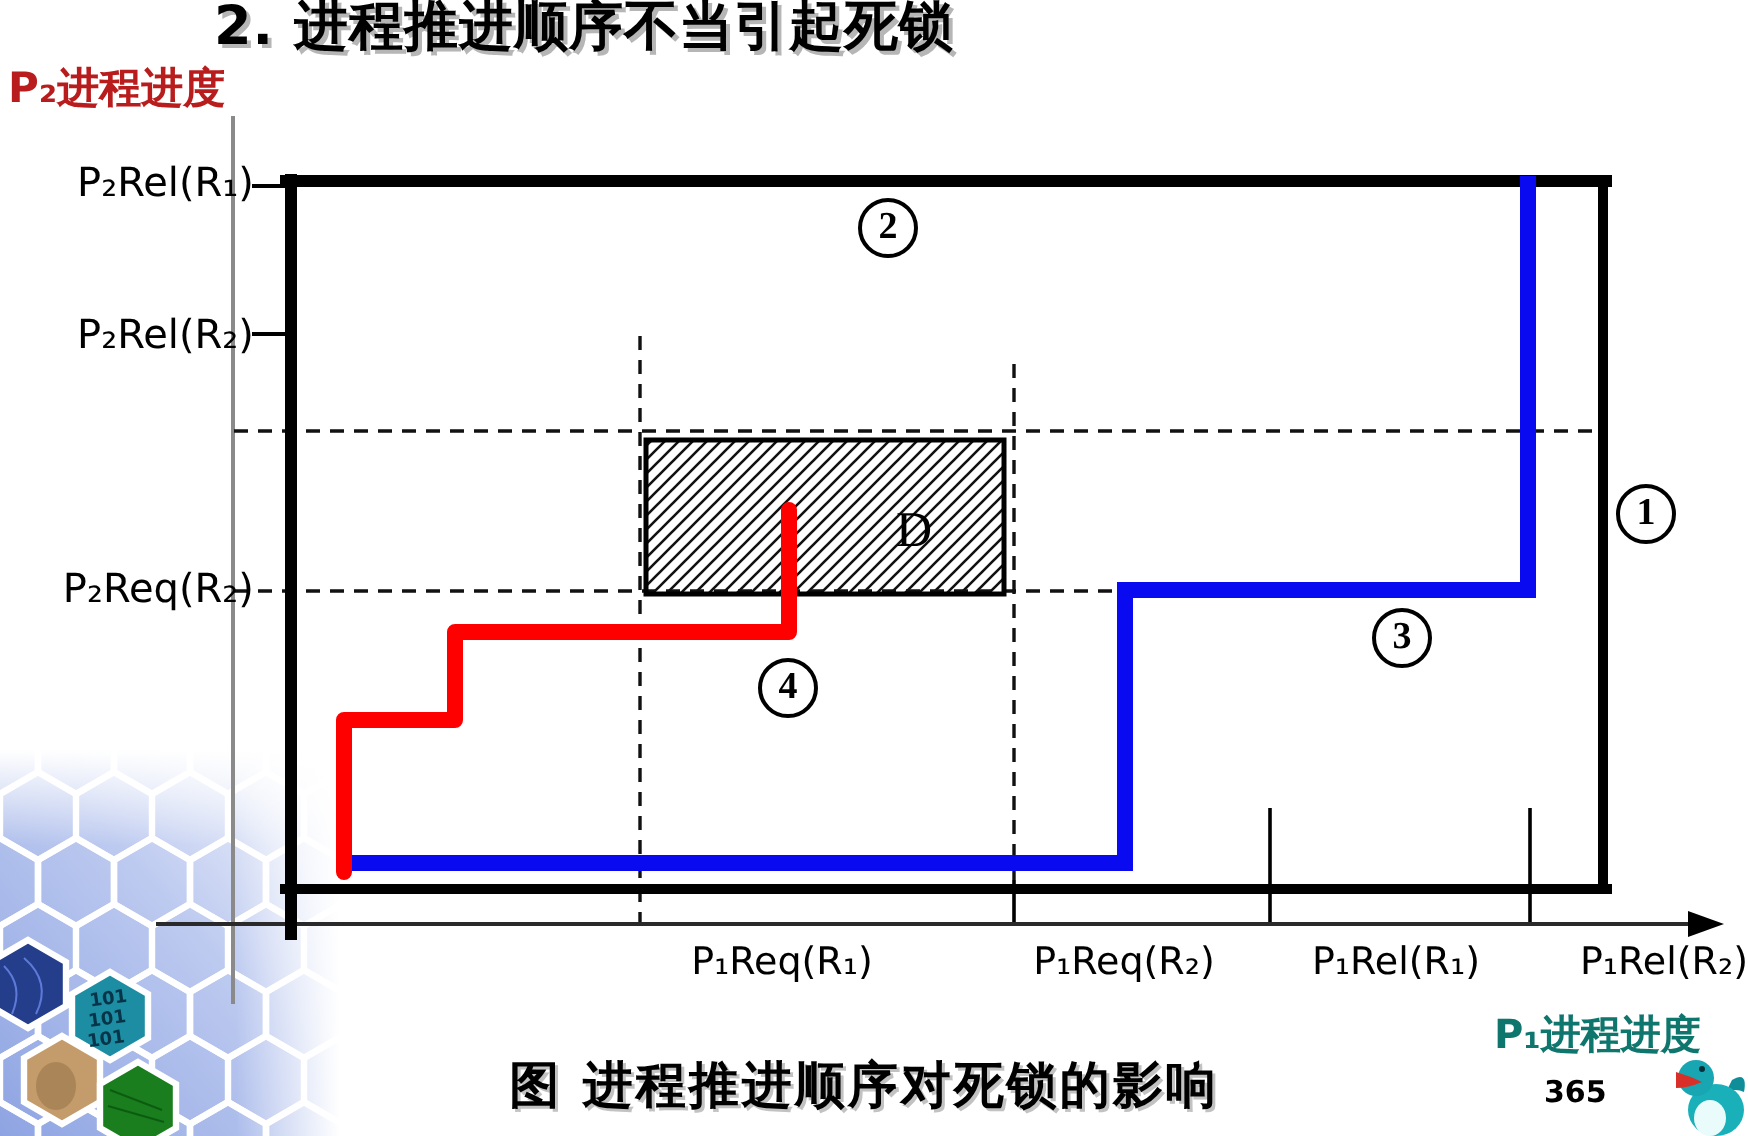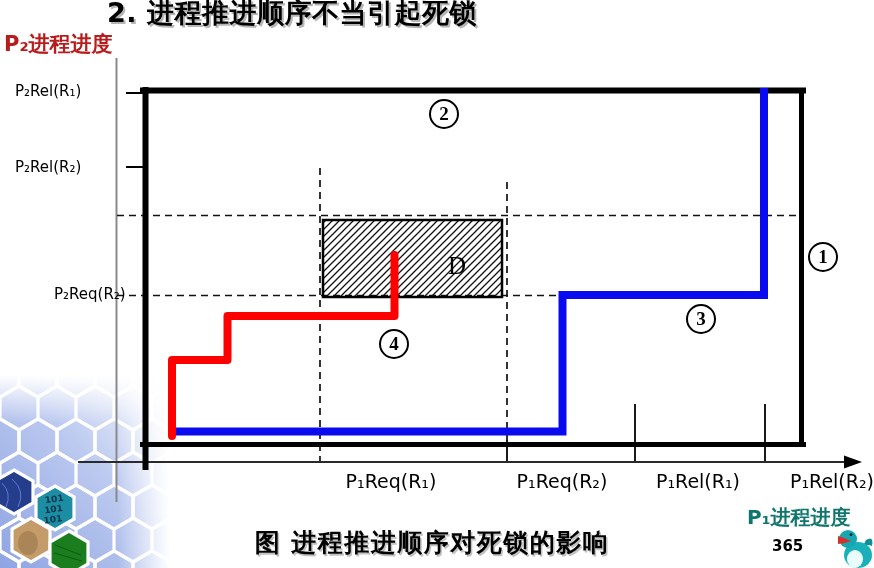--- a/index.html
+++ b/index.html
@@ -12,21 +12,21 @@
     left:107px; top:-5px; font-size:27px; font-weight:bold; letter-spacing:.5px;
     text-shadow:2px 2px 0 #b6b6b6; white-space:nowrap;
   }
   .y-axis-title{
     left:4px; top:30px; font-size:21px; font-weight:bold; color:#b91c1c; white-space:nowrap;
   }
   .x-axis-title{
     left:747px; top:504px; font-size:20px; font-weight:bold; color:#0f766e; white-space:nowrap;
   }
   .ytick{
-    left:15px; width:127px; text-align:left; font-size:15px; line-height:27px; white-space:nowrap;
+    left:0; width:127px; text-align:right; font-size:20px; line-height:27px; white-space:nowrap;
   }
   .xtick{
     top:468px; transform:translateX(-50%); font-size:19px; line-height:27px; white-space:nowrap;margin-left:48px;
   }
   .caption{
     left:432px; top:526px; transform:translateX(-50%); font-size:25px; font-weight:bold;
     letter-spacing:1.5px; text-shadow:1.5px 1.5px 0 #c2c2c2; white-space:nowrap;
   }
   .page-number{ left:772px; top:537px; font-size:15px; font-weight:bold; }
   .marker{
@@ -132,21 +132,21 @@
 
     <path d="M169,431.5 H562.5 V295 H764 V88" class="blue-path"></path>
     <path d="M172,436 V360 H227.5 V316 H394.5 V255" class="red-path"></path>
   </svg>
 
   <div class="abs title">2. 进程推进顺序不当引起死锁</div>
   <div class="abs y-axis-title">P₂进程进度</div>
 
   <div class="abs ytick" style="top:78px;">P₂Rel(R₁)</div>
   <div class="abs ytick" style="top:154px;">P₂Rel(R₂)</div>
-  <div class="abs ytick" style="top:281px;padding-left:39px;">P₂Req(R₂)</div>
+  <div class="abs ytick" style="top:281px;">P₂Req(R₂)</div>
 
   <div class="abs xtick" style="left:343px;">P₁Req(R₁)</div>
   <div class="abs xtick" style="left:514px;">P₁Req(R₂)</div>
   <div class="abs xtick" style="left:784px;">P₁Rel(R₂)</div>
   <div class="abs xtick" style="left:650px;">P₁Rel(R₁)</div>
 
   <div class="abs region-d-label">D</div>
 
   <div class="abs marker" style="left:808px; top:242px;">1</div>
   <div class="abs marker" style="left:429px; top:99px;">2</div>

